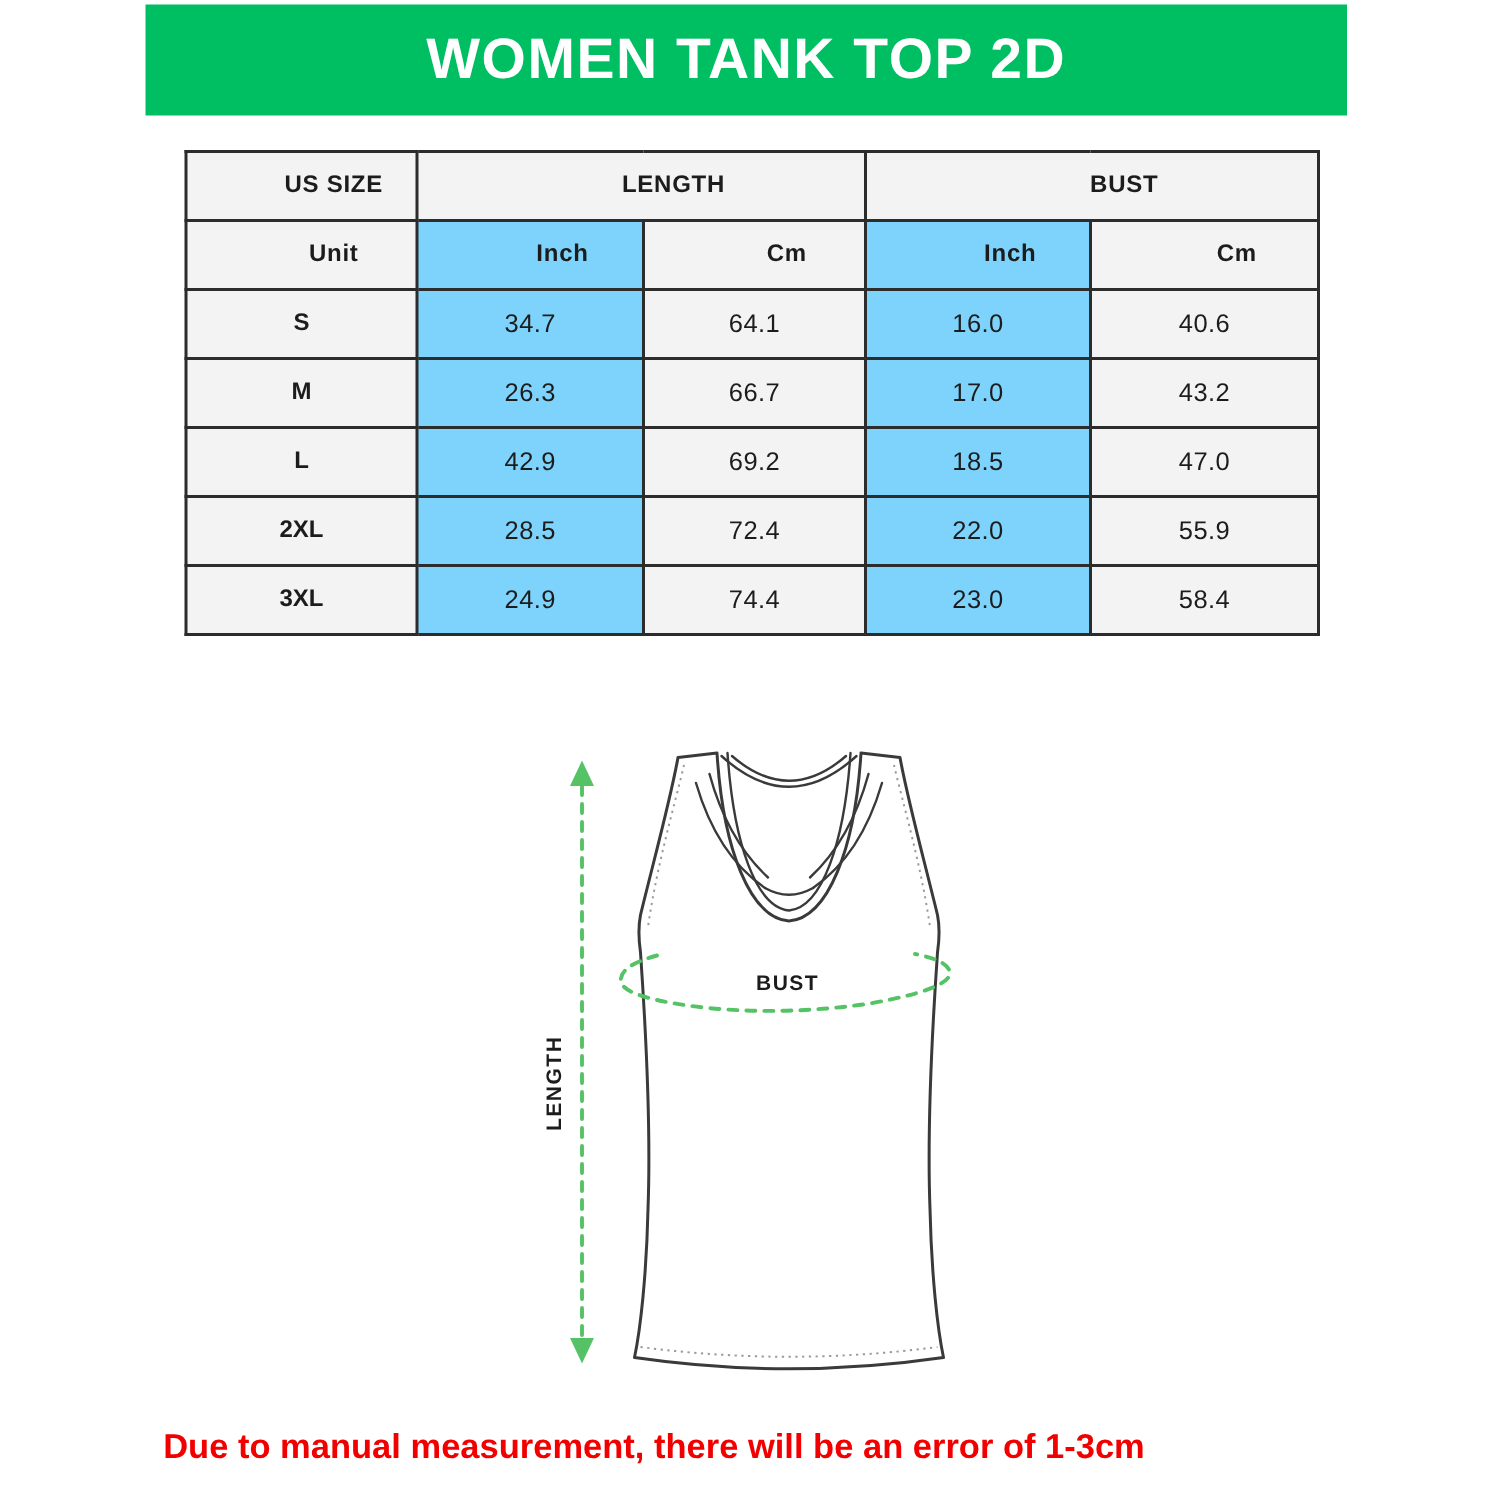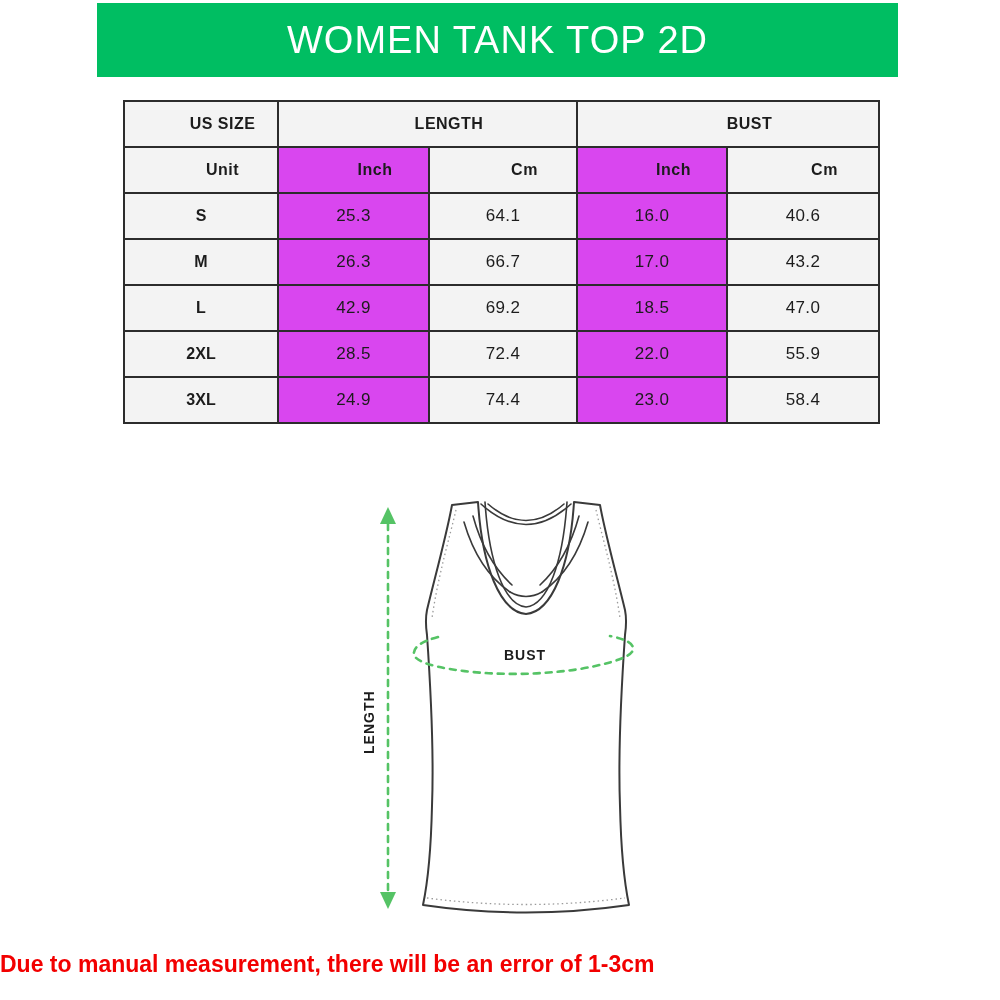--- a/index.html
+++ b/index.html
@@ -7,48 +7,48 @@
     width:1000px;height:1000px;position:relative;background:#ffffff;
     font-family:"Liberation Sans","DejaVu Sans",sans-serif;color:#1c1c1c;
     overflow:hidden;
   }
   
   .banner{
     position:absolute;left:97px;top:3px;width:801px;height:74px;
     background:#00be62;display:flex;align-items:center;justify-content:center;
   }
   .banner-title{
-    color:#ffffff;font-size:38px;font-weight:normal;letter-spacing:1px;white-space:nowrap;
+    color:#ffffff;font-size:38px;font-weight:bold;letter-spacing:1px;white-space:nowrap;
   }
   
   table.size-table{
     position:absolute;left:123px;top:100px;width:755px;
     border-collapse:collapse;table-layout:fixed;
   }
   .size-table td,.size-table th{
     border:2px solid #2c2c2c;text-align:center;vertical-align:middle;
-    padding:0;background:#d946ef;
+    padding:0;background:#7dd3fc;
   }
   .size-table tr{height:46px;}
   .size-table .hdr{font-weight:bold;font-size:16px;letter-spacing:.5px;padding-left:43px;}
   .size-table .val{font-size:17px;letter-spacing:.3px;}
   .size-table .sz{font-weight:bold;font-size:16px;}
   .size-table .gray{background:#f3f3f3;}
   
   .diagram{position:absolute;left:352px;top:488px;width:320px;height:465px;}
   .diagram svg{display:block;width:100%;height:100%;}
   .outline{fill:#ffffff;stroke:#3a3a3a;stroke-width:2;stroke-linejoin:round;}
   .detail{fill:none;stroke:#3a3a3a;stroke-width:1.6;stroke-linecap:round;}
   .stitch{fill:none;stroke:#9a9a9a;stroke-width:1.3;stroke-dasharray:1.5,3;}
   .greendash{fill:none;stroke:#55c365;stroke-width:2.6;stroke-dasharray:6,6;stroke-linecap:round;}
   .greenfill{fill:#55c365;}
   .diag-label{font-family:"Liberation Sans",sans-serif;font-weight:bold;font-size:14px;fill:#1c1c1c;letter-spacing:1px;}
   
   .footnote{
-    position:absolute;left:0;top:951px;width:872px;text-align:left;
+    position:absolute;left:0;top:951px;width:872px;text-align:center;
     color:#f20000;font-size:23px;font-weight:bold;
   }
 </style>
 </head>
 <body>
 
 <div class="banner">
   <div class="banner-title">WOMEN TANK TOP 2D</div>
 </div>
 
@@ -68,21 +68,21 @@
   </tr>
   <tr>
     <td class="hdr gray">Unit</td>
     <td class="hdr">Inch</td>
     <td class="hdr gray">Cm</td>
     <td class="hdr">Inch</td>
     <td class="hdr gray">Cm</td>
   </tr>
   <tr>
     <td class="sz gray">S</td>
-    <td class="val">25.3</td>
+    <td class="val">34.7</td>
     <td class="val gray">64.1</td>
     <td class="val">16.0</td>
     <td class="val gray">40.6</td>
   </tr>
   <tr>
     <td class="sz gray">M</td>
     <td class="val">26.3</td>
     <td class="val gray">66.7</td>
     <td class="val">17.0</td>
     <td class="val gray">43.2</td>

